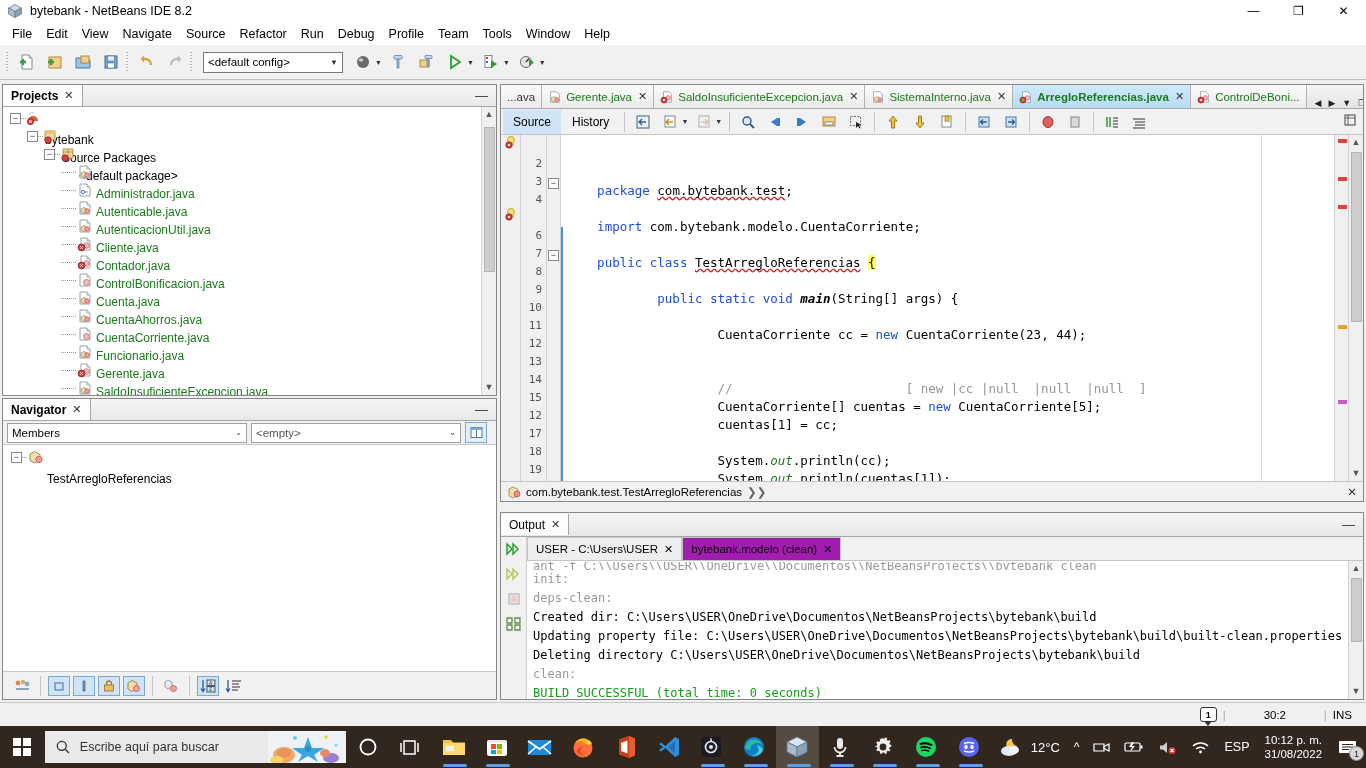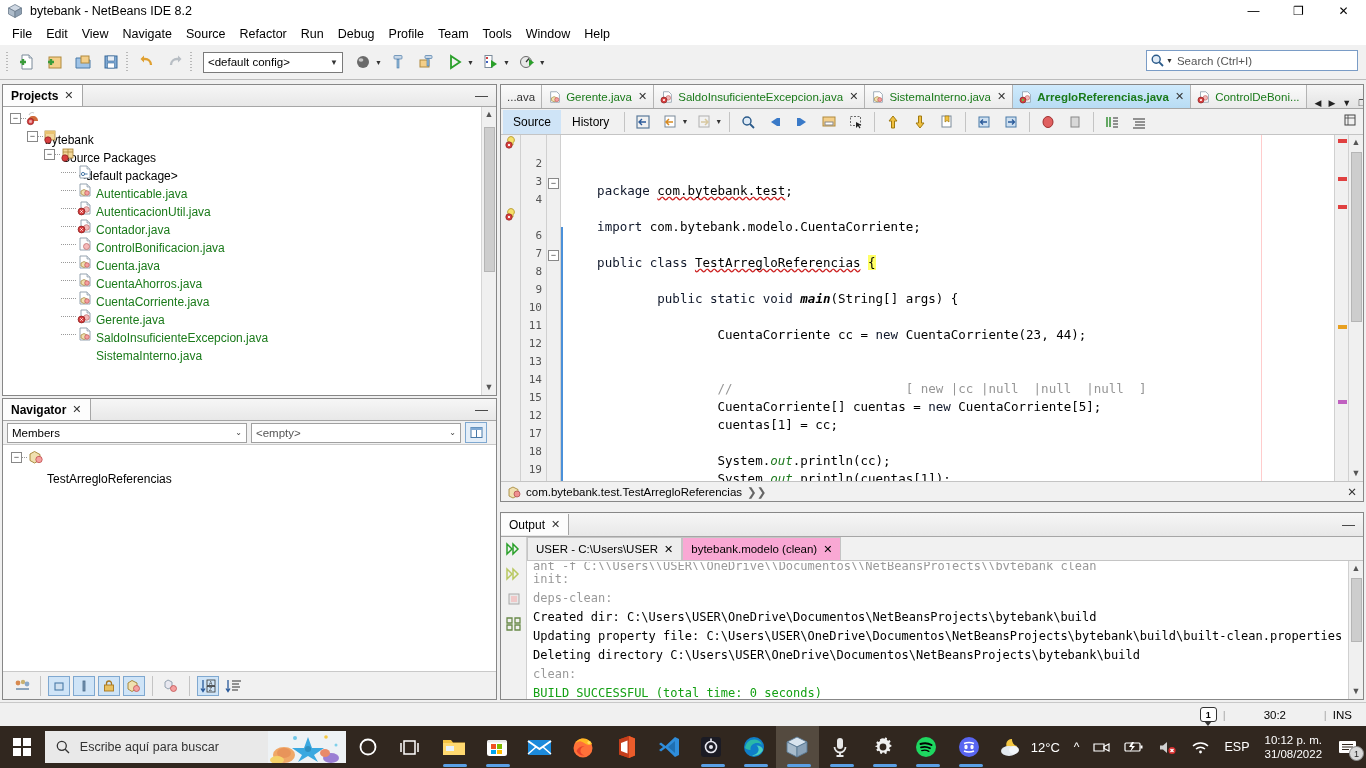--- a/index.html
+++ b/index.html
@@ -185,21 +185,21 @@
     padding-top: 2px;
   }
   .fold-col { width: 14px; background: #f0f0f0; border-right: 1px solid #d0d0d0;
     flex: none; padding-top: 2px; }
   .code-area {
     flex: 1; position: relative; overflow: hidden; padding-top: 2px;
     font-family: "DejaVu Sans Mono", monospace; font-size: 12.5px;
     background: #fff; white-space: pre;
   }
   .code-line { height: 18px; line-height: 18px; padding-left: 6px; }
-  .kw { color: #0f172a; font-weight: normal; }
+  .kw { color: #1d4ed8; font-weight: normal; }
   .cmt { color: #969696; }
   .fld { color: #1f7a1f; font-style: italic; }
   .stat { font-weight: bold; font-style: italic; color: #000; }
   .hl { background: #ffff66; }
   .und { text-decoration: underline wavy #cc2222; text-decoration-skip-ink: none; }
   .margin-line {
     position: absolute; top: 0; bottom: 0; left: 700px; width: 1px; background: #ffcccc;
   }
   .err-strip {
     width: 14px; background: #f0f0f0; border-left: 1px solid #d0d0d0; flex: none;
@@ -234,21 +234,21 @@
   .out-main { flex: 1; display: flex; flex-direction: column; overflow: hidden; }
   .out-subtabs {
     height: 24px; display: flex; align-items: flex-end; background: #f1f1f1;
     border-bottom: 1px solid #c4c4c4;
   }
   .out-subtab {
     height: 23px; display: flex; align-items: center; gap: 6px; padding: 0 8px;
     font-size: 11.5px; color: #000; background: #eeeeee;
     border: 1px solid #c4c4c4; border-bottom: none;
   }
-  .out-subtab.active { background: #f9a8d4; }
+  .out-subtab.active { background: #a21caf; }
   .out-text {
     flex: 1; background: #fff; overflow: hidden; padding-left: 6px; padding-top: 1px;
     font-family: "DejaVu Sans Mono", monospace; font-size: 12px; white-space: pre;
   }
   .o-line { height: 19px; line-height: 19px; }
   .o-gray { color: #999; }
   .o-black { color: #000; }
   .o-green { color: #14a014; }
 
   
@@ -434,30 +434,20 @@
     <span class="tb-arrow">▼</span>
     <div class="tb-btn">
       <svg width="18" height="18" viewBox="0 0 18 18">
         <circle cx="8" cy="9" r="5.5" fill="#e8e8e8" stroke="#6a6a6a"></circle>
         <path d="M8 9 11 5.5" stroke="#333" stroke-width="1.2"></path>
         <path d="M11 6 16 9.5 11 13z" fill="#2aa02a"></path>
       </svg>
     </div>
     <span class="tb-arrow">▼</span>
 
-    <div class="search-box">
-      <span style="display:flex;align-items:center;">
-        <svg width="15" height="15" viewBox="0 0 15 15">
-          <circle cx="6.2" cy="6.2" r="4" fill="#dfeaf5" stroke="#2a5a8a" stroke-width="1.4"></circle>
-          <path d="M9.2 9.2 13 13" stroke="#2a5a8a" stroke-width="1.8"></path>
-        </svg>
-      </span>
-      <span style="font-size:7px;color:#333;margin:0 4px 0 1px;">▼</span>
-      <span>Search (Ctrl+I)</span>
-    </div>
   </div>
 
   <div class="projects">
     <div class="panel-head">
       <div class="panel-tab">
         <span>Projects</span>
         <span class="x">✕</span>
       </div>
       <span class="panel-min">—</span>
     </div>
@@ -496,35 +486,57 @@
                 <circle cx="5" cy="12" r="3.2" fill="#d84040" stroke="#8a2020" stroke-width="0.7"></circle>
               </svg></span>
             <span class="lbl">&lt;default package&gt;</span>
           </div>
           <div class="tree-row file">
             <span style="width: 58px; flex: 0 0 auto;"></span>
             <span class="dotted" style="width: 16px;"></span>
             <span class="ico"><svg width="16" height="16" viewBox="0 0 16 16">
                 <path d="M3 2h7l3 3v9H3z" fill="#fff" stroke="#8a9aa8" stroke-width="0.9"></path>
                 <path d="M10 2v3h3" fill="#dde4ea" stroke="#8a9aa8" stroke-width="0.7"></path>
+                <path d="M4 9 7 7.5l3 1.5v3L7 13.5 4 12z" fill="#f0e0b0" stroke="#a08030" stroke-width="0.7"></path>
+                <circle cx="10" cy="11" r="2.3" fill="#f5a0a0" stroke="#c05050" stroke-width="0.7"></circle>
+              </svg></span>
+            <span class="lbl">Administrador.java</span>
+          </div>
+          <div class="tree-row file">
+            <span style="width: 58px; flex: 0 0 auto;"></span>
+            <span class="dotted" style="width: 16px;"></span>
+            <span class="ico"><svg width="16" height="16" viewBox="0 0 16 16">
+                <path d="M3 2h7l3 3v9H3z" fill="#fff" stroke="#8a9aa8" stroke-width="0.9"></path>
+                <path d="M10 2v3h3" fill="#dde4ea" stroke="#8a9aa8" stroke-width="0.7"></path>
                 <circle cx="6" cy="10" r="1.6" fill="none" stroke="#4a7aa8" stroke-width="1"></circle>
                 <path d="M7.6 10h3" stroke="#4a7aa8" stroke-width="1"></path>
               </svg></span>
             <span class="lbl">Autenticable.java</span>
           </div>
           <div class="tree-row file">
             <span style="width: 58px; flex: 0 0 auto;"></span>
             <span class="dotted" style="width: 16px;"></span>
             <span class="ico"><svg width="16" height="16" viewBox="0 0 16 16">
                 <path d="M3 2h7l3 3v9H3z" fill="#fff" stroke="#8a9aa8" stroke-width="0.9"></path>
                 <path d="M10 2v3h3" fill="#dde4ea" stroke="#8a9aa8" stroke-width="0.7"></path>
                 <path d="M4 9 7 7.5l3 1.5v3L7 13.5 4 12z" fill="#f0e0b0" stroke="#a08030" stroke-width="0.7"></path>
                 <circle cx="10" cy="11" r="2.3" fill="#f5a0a0" stroke="#c05050" stroke-width="0.7"></circle>
               </svg></span>
             <span class="lbl">AutenticacionUtil.java</span>
+          </div>
+          <div class="tree-row file">
+            <span style="width: 58px; flex: 0 0 auto;"></span>
+            <span class="dotted" style="width: 16px;"></span>
+            <span class="ico"><svg width="16" height="16" viewBox="0 0 16 16">
+                <path d="M3 2h7l3 3v9H3z" fill="#fff" stroke="#8a9aa8" stroke-width="0.9"></path>
+                <path d="M10 2v3h3" fill="#dde4ea" stroke="#8a9aa8" stroke-width="0.7"></path>
+                <path d="M4 9 7 7.5l3 1.5v3L7 13.5 4 12z" fill="#f0e0b0" stroke="#a08030" stroke-width="0.7"></path>
+                <circle cx="10" cy="11" r="2.3" fill="#f5a0a0" stroke="#c05050" stroke-width="0.7"></circle>
+              </svg></span>
+            <span class="lbl">Cliente.java</span>
           </div>
           <div class="tree-row file">
             <span style="width: 58px; flex: 0 0 auto;"></span>
             <span class="dotted" style="width: 16px;"></span>
             <span class="ico"><svg width="16" height="16" viewBox="0 0 16 16">
                 <path d="M4 2h6l3 3v9H4z" fill="#fff" stroke="#8a9aa8" stroke-width="0.9"></path>
                 <path d="M10 2v3h3" fill="#dde4ea" stroke="#8a9aa8" stroke-width="0.7"></path>
                 <circle cx="9.5" cy="9.5" r="2.8" fill="#f5b8b8" stroke="#c07070" stroke-width="0.8"></circle>
                 <circle cx="4.5" cy="11.5" r="3.4" fill="#d84040" stroke="#8a2020" stroke-width="0.8"></circle>
                 <path d="M3.4 10.4 5.6 12.6M5.6 10.4 3.4 12.6" stroke="#fff" stroke-width="1"></path>
@@ -567,20 +579,30 @@
           <div class="tree-row file">
             <span style="width: 58px; flex: 0 0 auto;"></span>
             <span class="dotted" style="width: 16px;"></span>
             <span class="ico"><svg width="16" height="16" viewBox="0 0 16 16">
                 <path d="M3 2h7l3 3v9H3z" fill="#fff" stroke="#8a9aa8" stroke-width="0.9"></path>
                 <path d="M10 2v3h3" fill="#dde4ea" stroke="#8a9aa8" stroke-width="0.7"></path>
                 <path d="M4 9 7 7.5l3 1.5v3L7 13.5 4 12z" fill="#f0e0b0" stroke="#a08030" stroke-width="0.7"></path>
                 <circle cx="10" cy="11" r="2.3" fill="#f5a0a0" stroke="#c05050" stroke-width="0.7"></circle>
               </svg></span>
             <span class="lbl">CuentaCorriente.java</span>
+          </div>
+          <div class="tree-row file">
+            <span style="width: 58px; flex: 0 0 auto;"></span>
+            <span class="dotted" style="width: 16px;"></span>
+            <span class="ico"><svg width="16" height="16" viewBox="0 0 16 16">
+                <path d="M3 2h7l3 3v9H3z" fill="#fbfbfb" stroke="#8a9aa8" stroke-width="0.9"></path>
+                <path d="M10 2v3h3" fill="#dde4ea" stroke="#8a9aa8" stroke-width="0.7"></path>
+                <circle cx="9.5" cy="10.5" r="3" fill="#f5b8b8" stroke="#c07070" stroke-width="0.8"></circle>
+              </svg></span>
+            <span class="lbl">Funcionario.java</span>
           </div>
           <div class="tree-row file">
             <span style="width: 58px; flex: 0 0 auto;"></span>
             <span class="dotted" style="width: 16px;"></span>
             <span class="ico"><svg width="16" height="16" viewBox="0 0 16 16">
                 <path d="M3 2h7l3 3v9H3z" fill="#fff" stroke="#8a9aa8" stroke-width="0.9"></path>
                 <path d="M10 2v3h3" fill="#dde4ea" stroke="#8a9aa8" stroke-width="0.7"></path>
                 <path d="M4 9 7 7.5l3 1.5v3L7 13.5 4 12z" fill="#f0e0b0" stroke="#a08030" stroke-width="0.7"></path>
                 <circle cx="10" cy="11" r="2.3" fill="#f5a0a0" stroke="#c05050" stroke-width="0.7"></circle>
               </svg></span>

